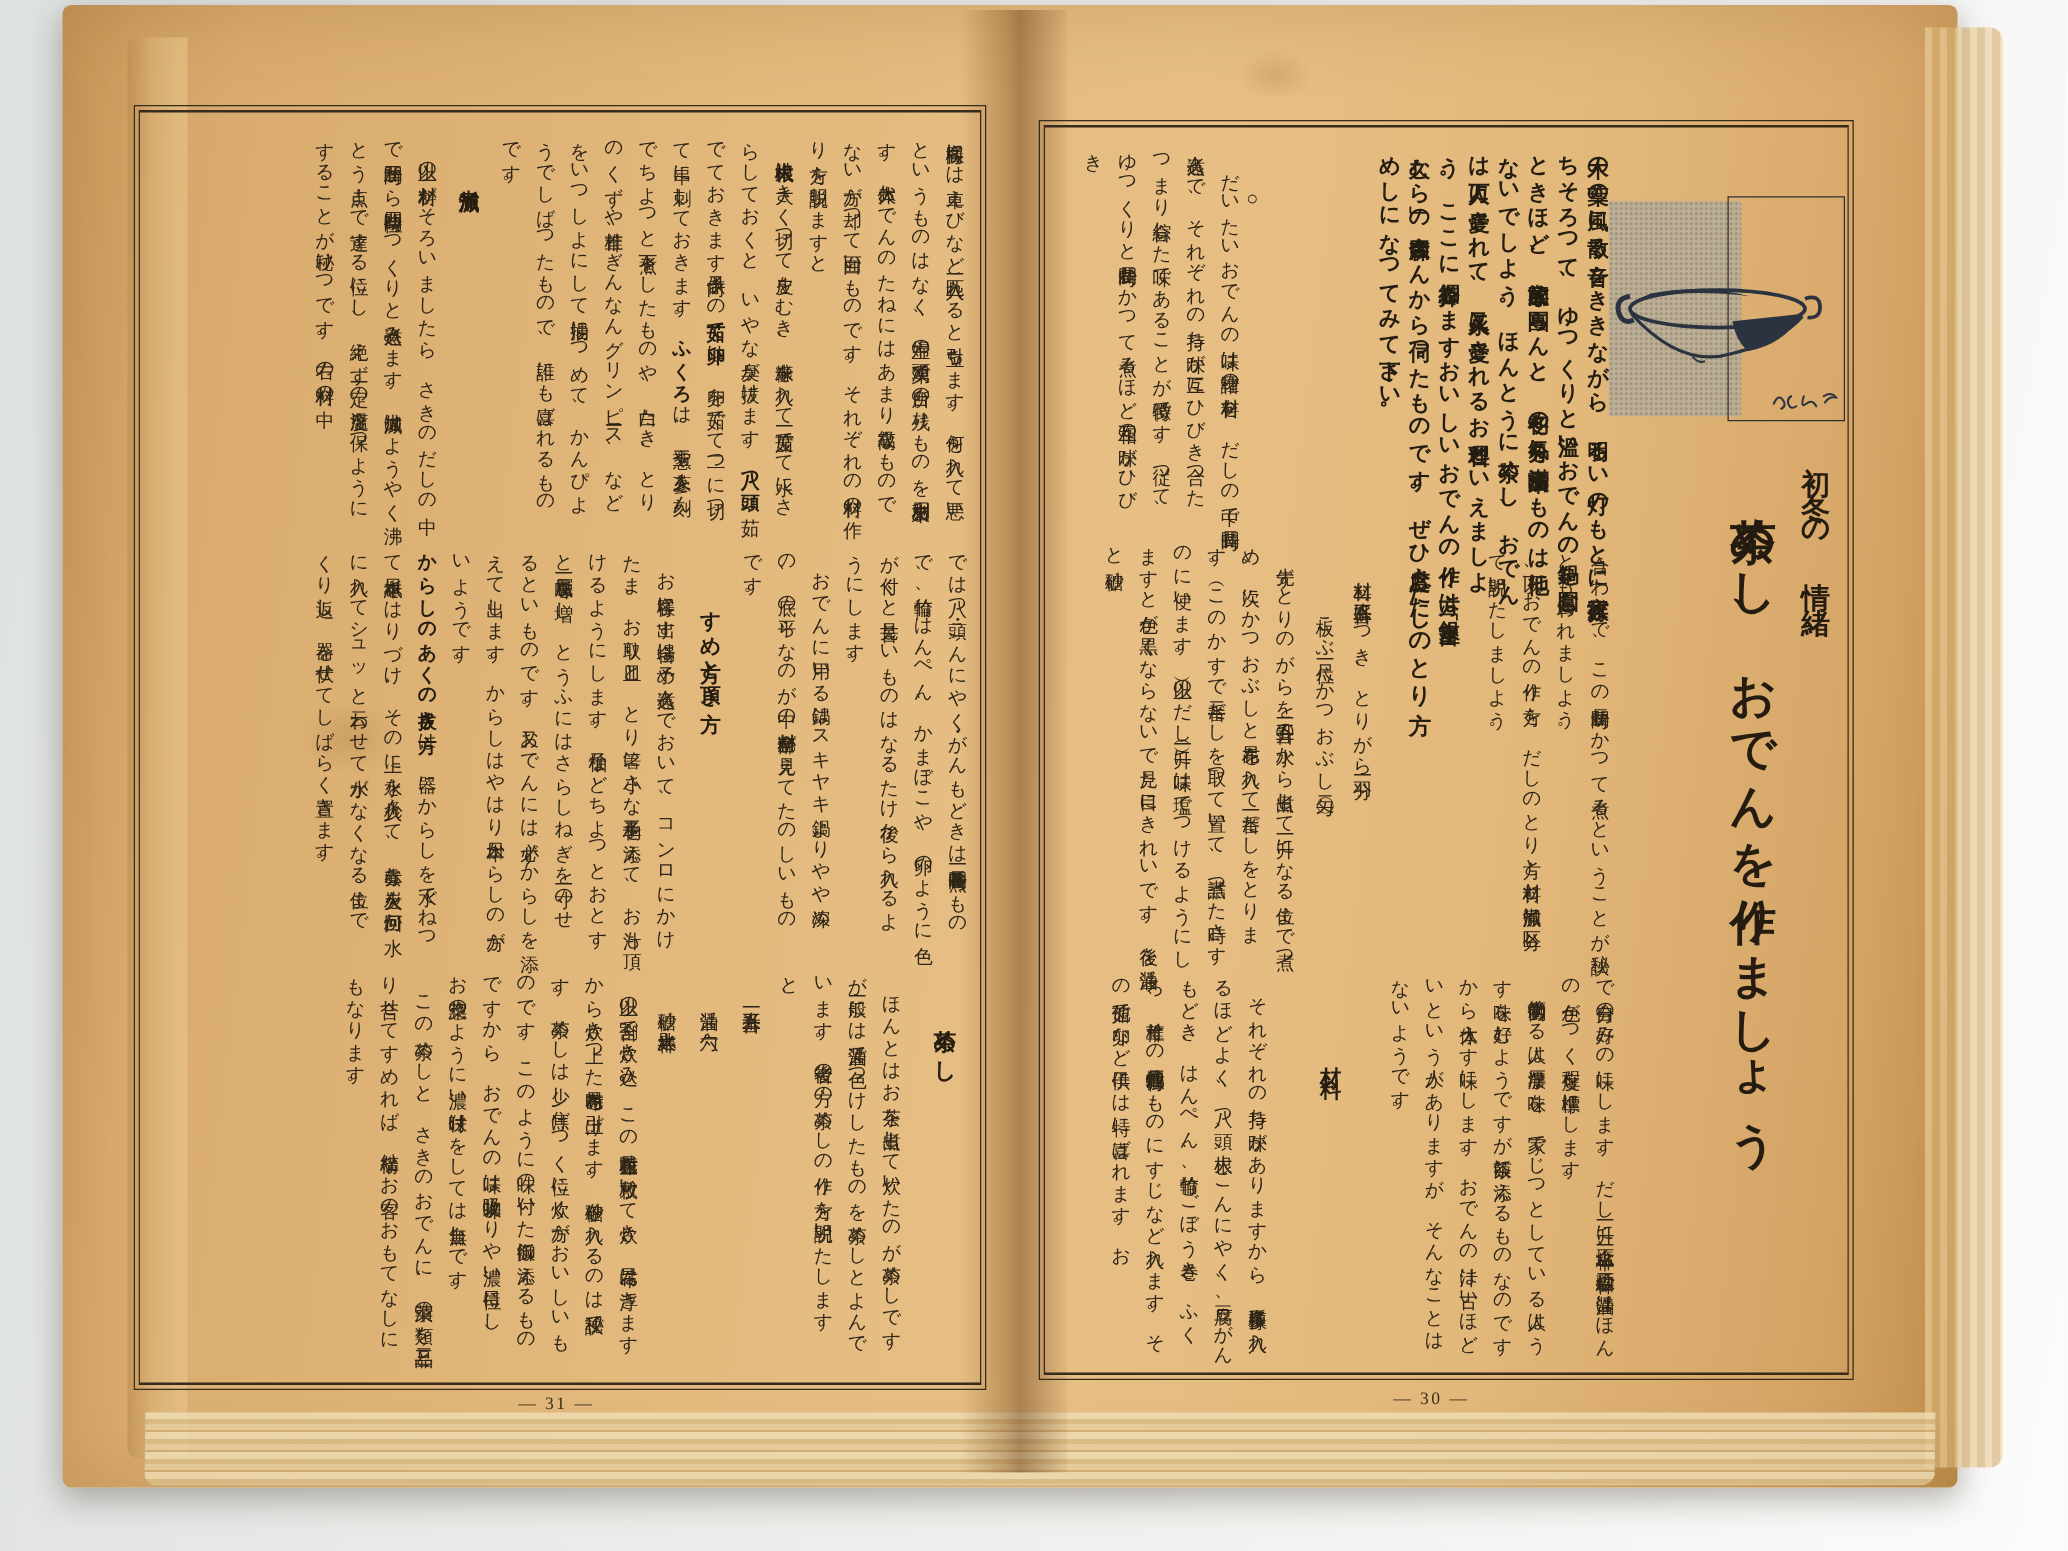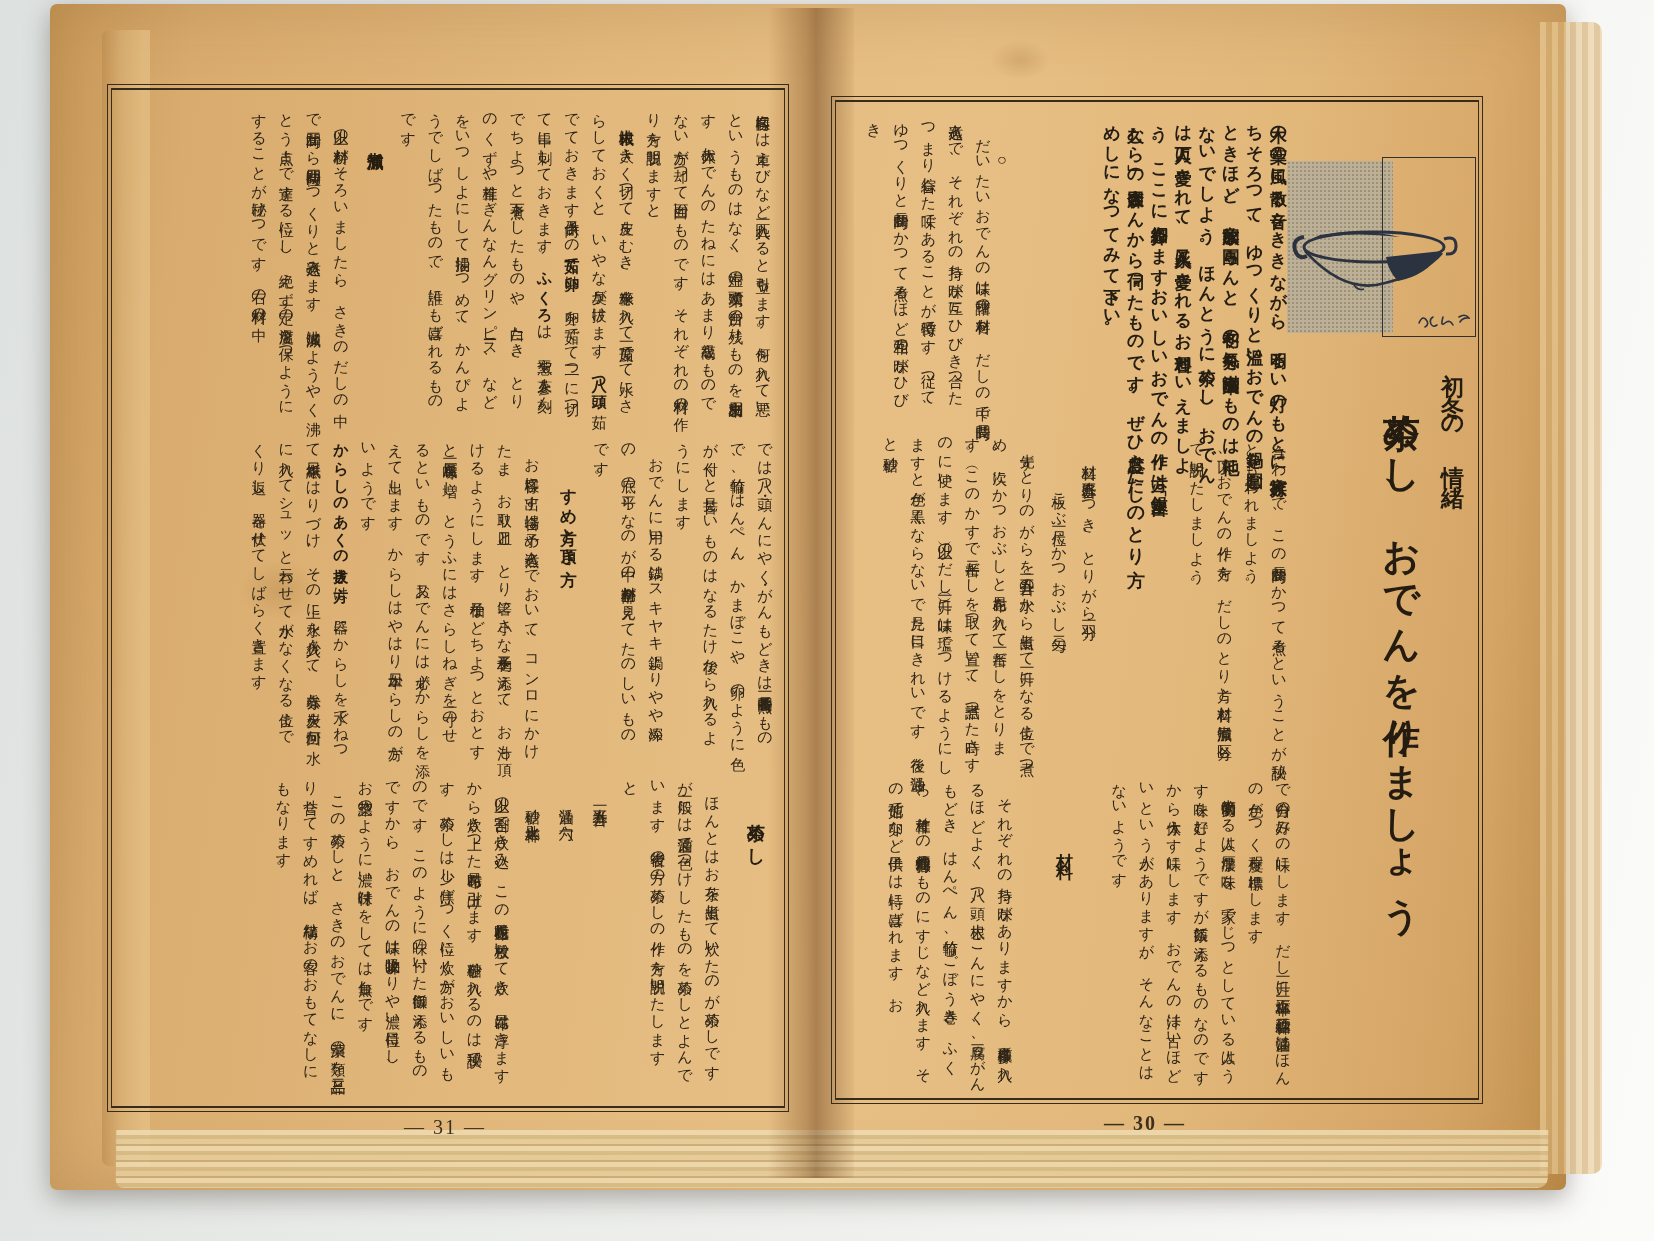--- a/index.html
+++ b/index.html
@@ -73,23 +73,23 @@
   .rp-sign{right:12px;top:214px;width:54px;height:20px;}
   
   .lp-bandA{left:52px;top:18px;width:616px;height:310px;}
   .lp-bandB{left:30px;top:348px;width:640px;height:320px;}
   .lp-bandC{left:36px;top:686px;width:632px;height:318px;}
   .h-nikagen{padding-top:36px;font-size:16.5px;margin-left:6px;margin-right:4px;}
   .h-susume{padding-top:44px;font-size:16.5px;margin-left:8px;margin-right:4px;}
   .h-chameshi{padding-top:38px;font-size:18px;margin-left:14px;margin-right:4px;letter-spacing:3px;}
   .ing-list p{padding-top:26px;line-height:2.25;}
   
-  .pagenum{width:110px;text-align:center;font-size:20px;letter-spacing:2px;color:#3c2f1b;}
+  .pagenum{width:110px;text-align:center;font-size:14px;letter-spacing:2px;color:#3c2f1b;}
   .pn-left{left:390px;top:1116px;}
-  .pn-right{left:1090px;top:1112px;font-weight:bold;}
+  .pn-right{left:1090px;top:1112px;}
 </style>
 </head>
 <body>
 
 <div class="abs book">
   <div class="abs stack-left"></div>
   <div class="abs stack-right"></div>
   <div class="abs stack-bottom"></div>
 </div>
 

